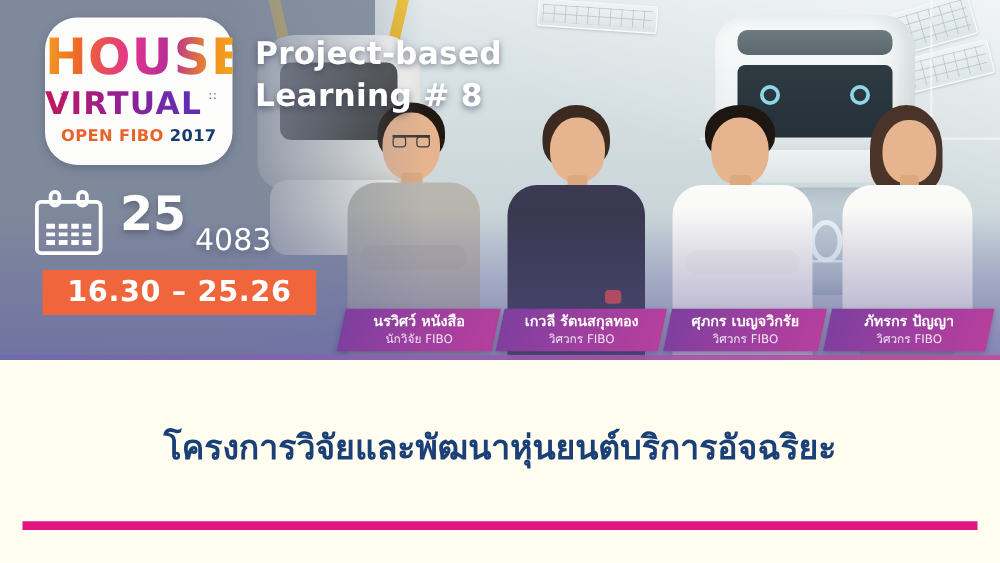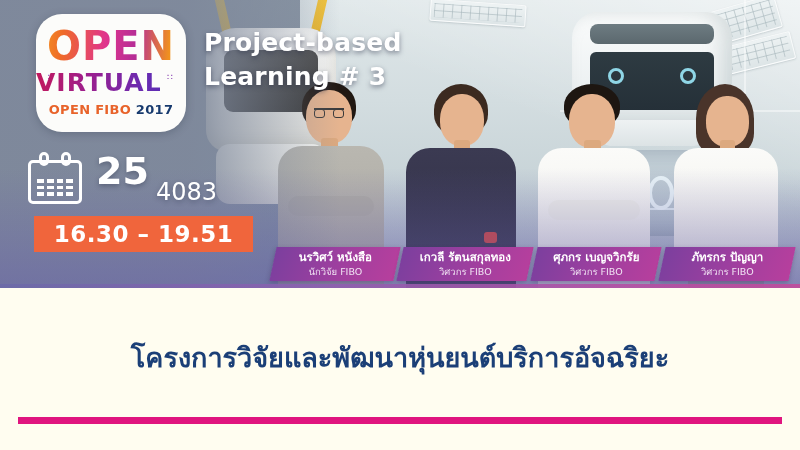--- a/index.html
+++ b/index.html
@@ -429,32 +429,32 @@
         <div class="head"></div>
       <div class="neck"></div>
         <div class="torso"></div>
         <div class="skirt"></div>
     </div>
 
     <div class="left-fade"></div>
     <div class="bottom-purple"></div>
 
     <div class="logo-card">
-      <div class="logo-fibo">OPEN</div>
+      <div class="logo-fibo">HOUSE</div>
       <div class="logo-dots l">∷</div>
       <div class="logo-dots r">∷</div>
       <div class="logo-virtual">VIRTUAL</div>
       <div class="logo-sub">
         <span class="oh">OPEN FIBO</span>
         <span class="yr">2017</span>
       </div>
     </div>
 
     <div class="hero-title">Project-based
-Learning # 3</div>
+Learning # 8</div>
 
     <div class="cal-icon">
       <div class="ring l"></div>
         <div class="ring r"></div>
       <div class="body">
         <div class="grid">
           <i></i>
             <i></i>
             <i></i>
             <i></i>
@@ -465,21 +465,21 @@
           <i></i>
             <i></i>
             <i></i>
             <i></i>
         </div>
       </div>
     </div>
     <div class="date-num">25</div>
     <div class="date-year">4083</div>
     <div class="time-banner">
-      <span>16.30 – 19.51</span>
+      <span>16.30 – 25.26</span>
     </div>
 
     <div class="badge" id="b1">
       <div class="inner">
         <div class="nm">นรวิศว์ หนังสือ</div>
         <div class="rl">นักวิจัย FIBO</div>
       </div>
     </div>
     <div class="badge" id="b2">
       <div class="inner">

